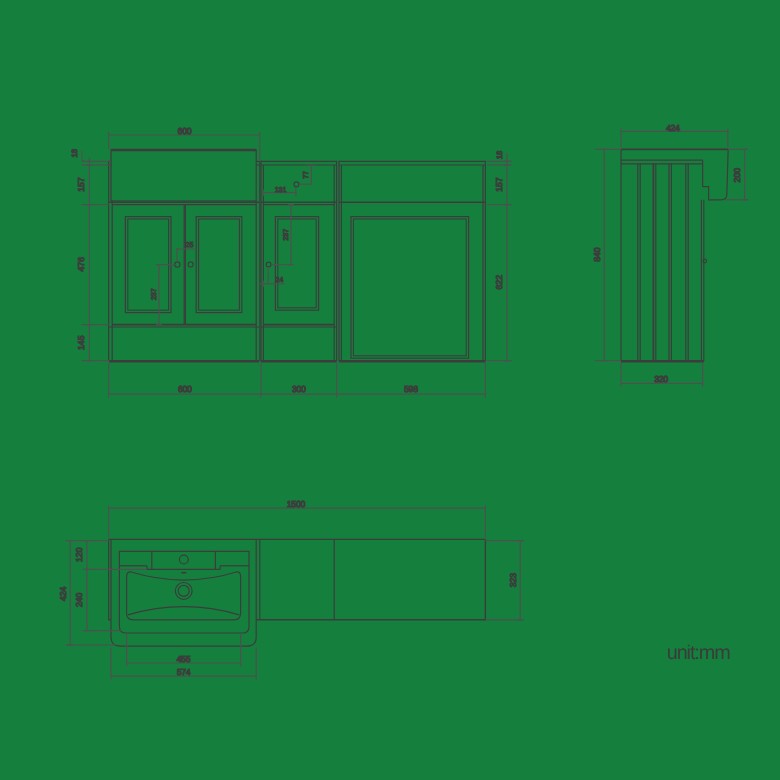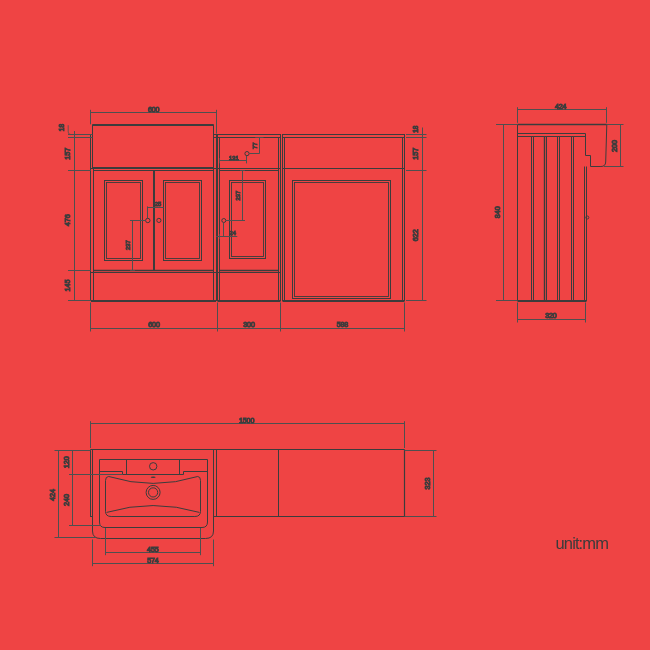--- a/index.html
+++ b/index.html
@@ -1,16 +1,16 @@
 <!DOCTYPE html>
 <html><head>
 <meta charset="utf-8">
 <style>
   html,body{margin:0;padding:0;background:#ffffff;}
-  #canvas{width:650px;height:650px;position:relative;background:#ef4444;overflow:hidden;}
+  #canvas{width:650px;height:650px;position:relative;background:#15803d;overflow:hidden;}
   svg{position:absolute;left:0;top:0;}
   text{font-family:"Liberation Sans", sans-serif;fill:#3b3b3b;}
 </style>
 </head>
 <body>
 
 <div id="canvas">
 <svg width="650" height="650" viewBox="0 0 650 650" fill="none" stroke-linecap="butt">
 <g stroke="#3c3c3c" stroke-width="1">
 

